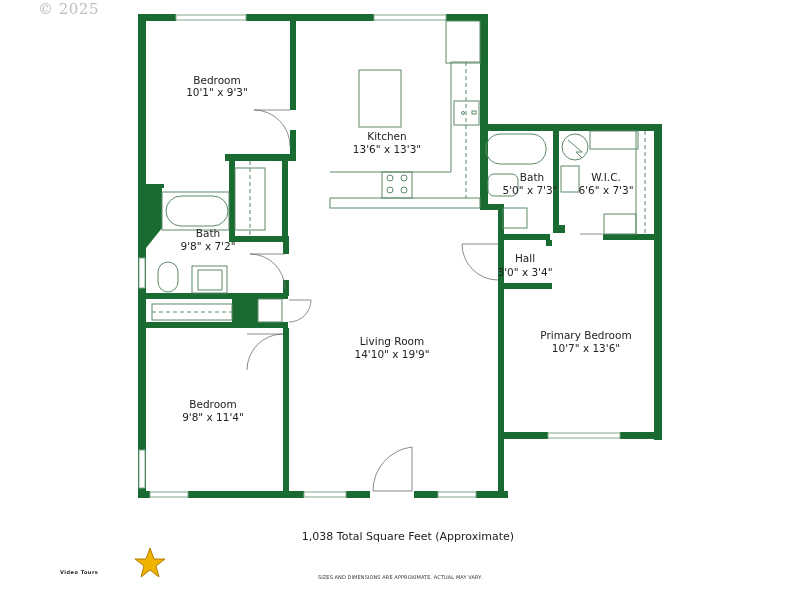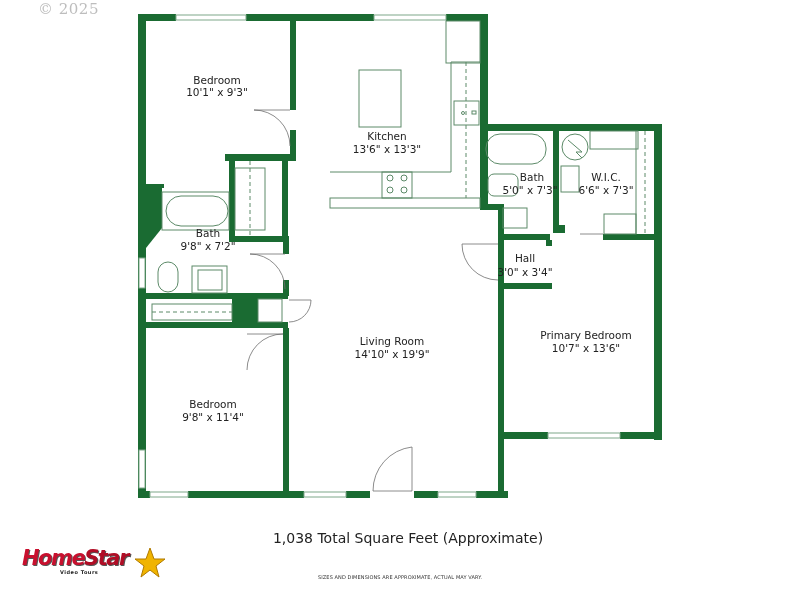--- a/index.html
+++ b/index.html
@@ -1,20 +1,20 @@
 <!DOCTYPE html>
 <html><head>
 <meta charset="utf-8">
 <style>
   html, body { margin:0; padding:0; background:#ffffff; }
   body { width:800px; height:600px; position:relative; overflow:hidden; font-family:"DejaVu Sans", sans-serif; }
   .copyright { position:absolute; left:2px; top:0px; font-family:"DejaVu Serif", serif; font-size:15px; color:#bdbdbd; letter-spacing:0.5px;margin-left:36px; }
   svg.plan { position:absolute; left:0; top:0; }
   .lbl { font-family:"DejaVu Sans", sans-serif; font-size:10.5px; fill:#222; text-anchor:middle; }
-  .footer-sqft { position:absolute; left:0; width:800px; top:530px; text-align:center; font-family:"DejaVu Sans", sans-serif; font-size:14px; color:#222; }
+  .footer-sqft { position:absolute; left:0; width:800px; top:530px; text-align:center; font-family:"DejaVu Sans", sans-serif; font-size:11px; color:#222; }
   .footer-sqft span { position:relative; left:8px; }
   .disclaimer { position:absolute; top:574px; left:318px; font-family:"DejaVu Sans", sans-serif; font-size:5px; color:#333; letter-spacing:0.1px; }
   .logo { position:absolute; left:22px; top:546px; width:150px; height:40px; }
   .logo-text { position:absolute; left:0; top:0; font-family:"DejaVu Sans", sans-serif; font-weight:bold; font-style:italic; font-size:21px; letter-spacing:-1.5px; }
   .logo-home { color:#c8102e; text-shadow:1px 1px 0 #555; }
   .logo-star-txt { color:#b00d25; text-shadow:1px 1px 0 #555; }
   .logo-sub { position:absolute; left:38px; top:23px; font-family:"DejaVu Sans", sans-serif; font-weight:bold; font-size:5px; color:#222; letter-spacing:0.5px; }
   .logo-star { position:absolute; left:112px; top:1px; }
 </style>
 </head>
@@ -168,18 +168,17 @@
     <text class="lbl" x="586" y="352">10'7" x 13'6"</text>
     <text class="lbl" x="213" y="408">Bedroom</text>
     <text class="lbl" x="213" y="421">9'8" x 11'4"</text>
   </g>
 </svg>
 
 <div class="footer-sqft"><span>1,038 Total Square Feet (Approximate)</span></div>
 <div class="disclaimer">SIZES AND DIMENSIONS ARE APPROXIMATE, ACTUAL MAY VARY.</div>
 
 <div class="logo">
-  <div class="logo-text"><span class="logo-home">Home</span><span class="logo-star-txt">Star</span></div>
   <div class="logo-sub">Video Tours</div>
   <svg class="logo-star" width="32" height="32" viewBox="0 0 32 32">
     <polygon points="16,1 20,12 31,12 22,19 25,30 16,23 7,30 10,19 1,12 12,12" fill="#f0b400" stroke="#b07a00" stroke-width="1"></polygon>
   </svg>
 </div>
 
 </body></html>

